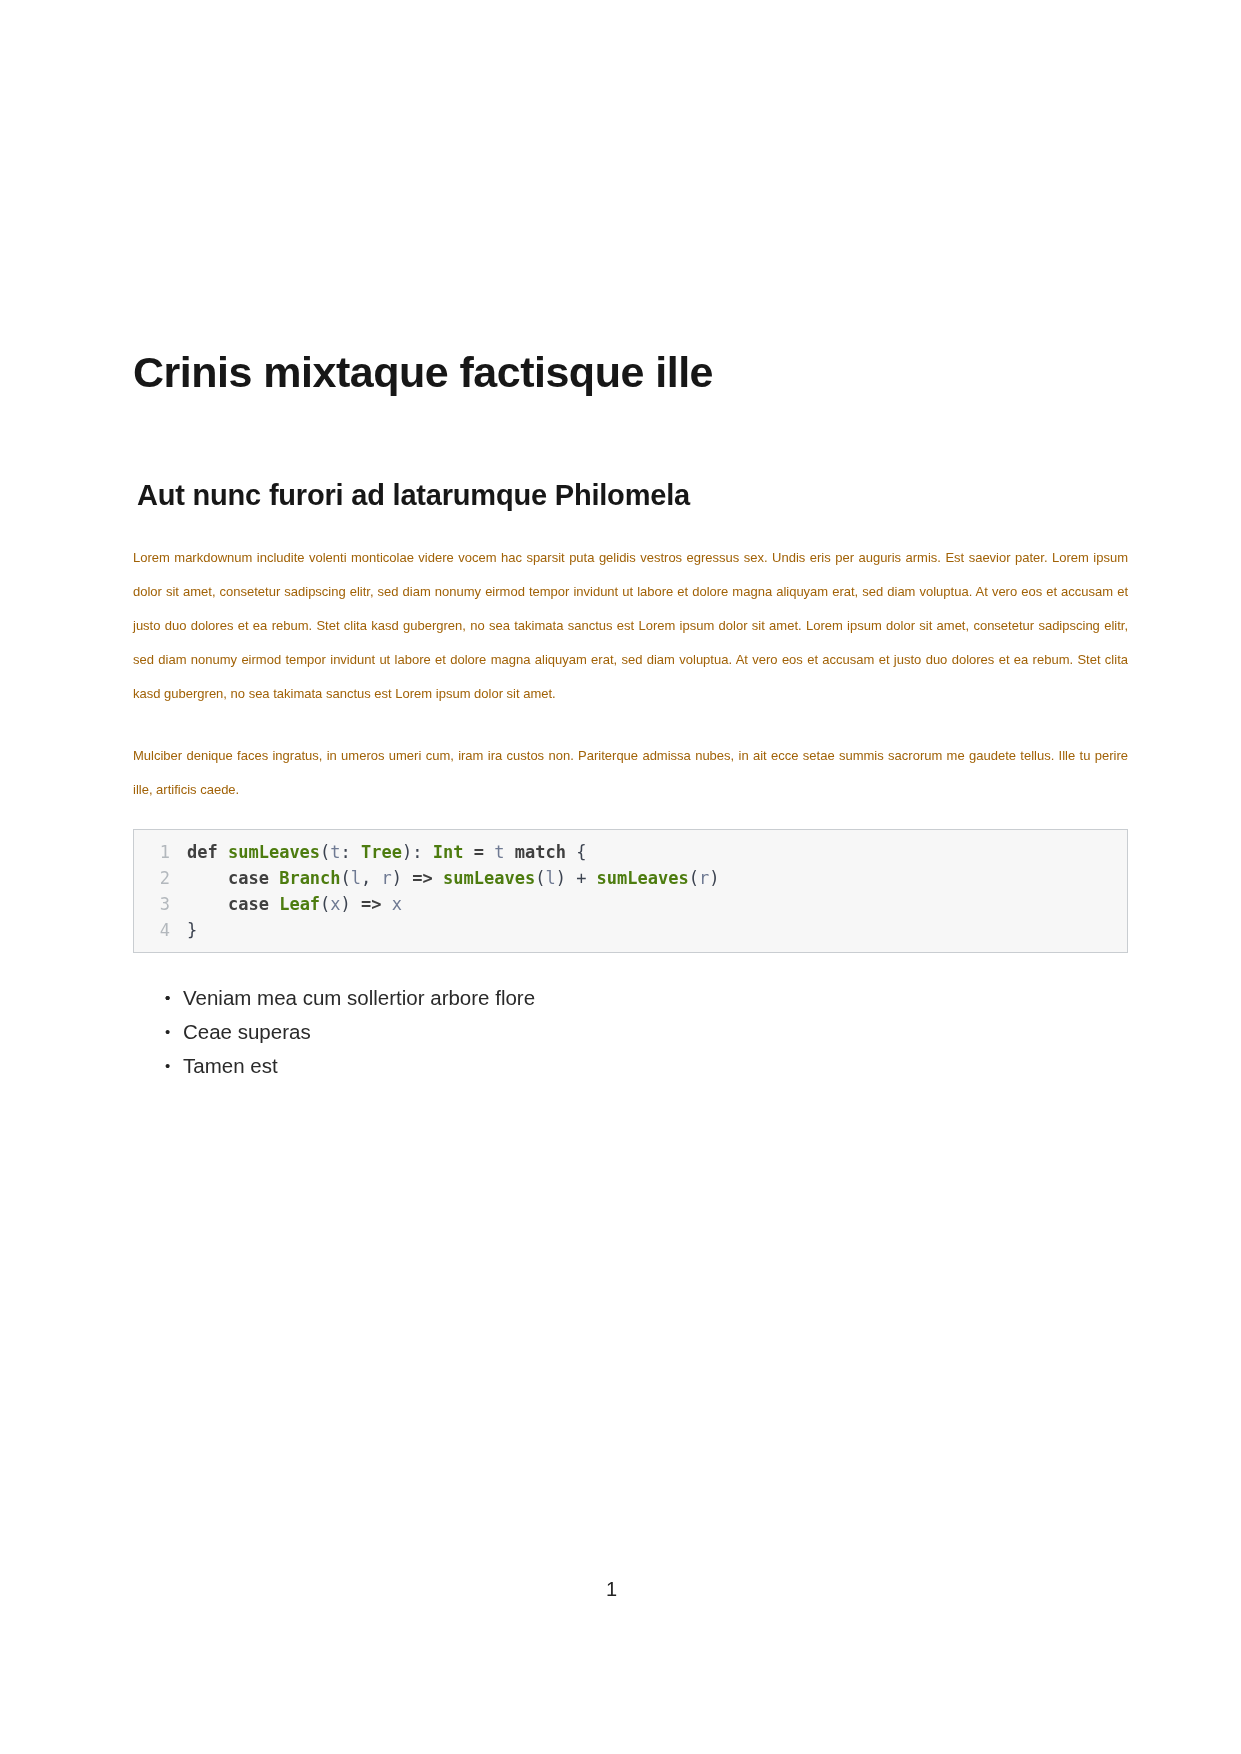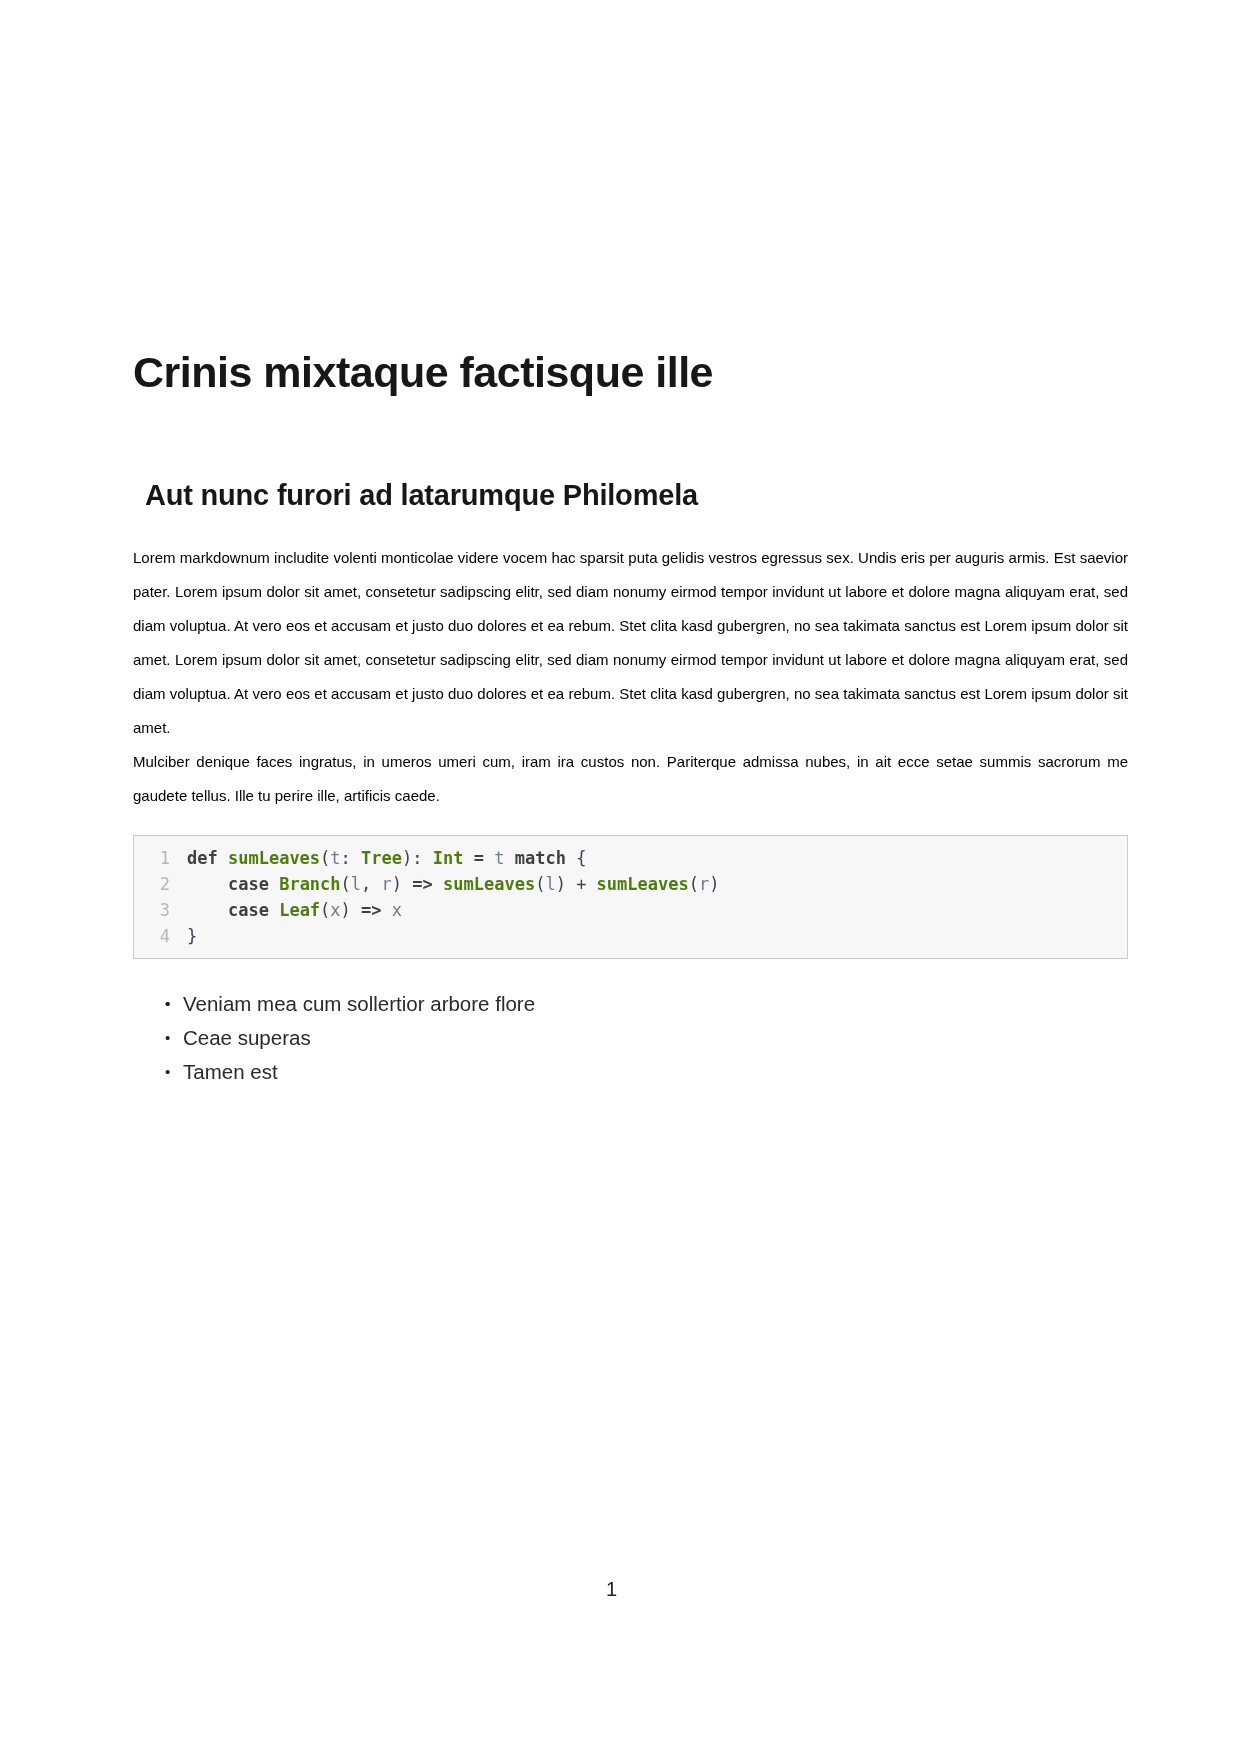--- a/index.html
+++ b/index.html
@@ -20,39 +20,39 @@
   .doc-title {
     margin: 0;
     font-size: 43px;
     line-height: 1.12;
     font-weight: 700;
     color: #171717;
     letter-spacing: -0.5px;
   }
 
   .section-heading {
-    margin: 12px;
+    margin: 4px;
     font-size: 29px;
     line-height: 1.2;
     font-weight: 700;
     color: #171717;
     letter-spacing: -0.2px;
   }
   .section-heading.first  { margin-top: 82px; }
   .section-heading.second { margin-top: 62px; }
 
   .body-para {
     margin: 0;
-    font-size: 15px;
+    font-size: 13px;
     line-height: 34px;
     text-align: justify;
-    color: #000000;
+    color: #a16207;
   }
   .body-para.lead       { margin-top: 28px; }
-  .body-para.intro      { }
+  .body-para.intro      { margin-top: 28px; }
   .body-para.after-code { margin-top: 26px; }
 
   .code-block {
     margin-top: 22px;
     background: #f7f7f7;
     border: 1px solid #c9cdd1;
     padding: 9px 14px 9px 10px;
     font-family: "DejaVu Sans Mono", "Liberation Mono", monospace;
     font-size: 17px;
     line-height: 26px;

